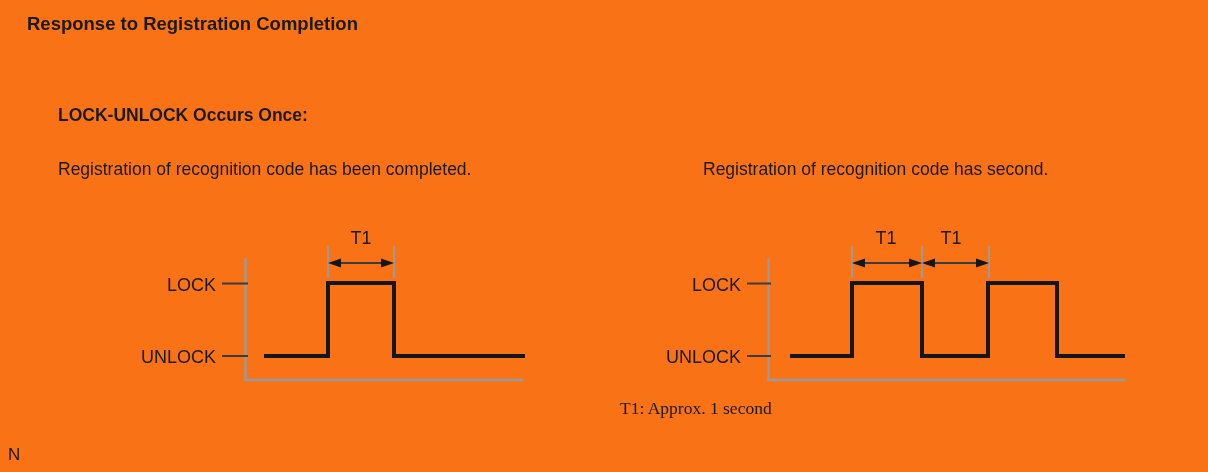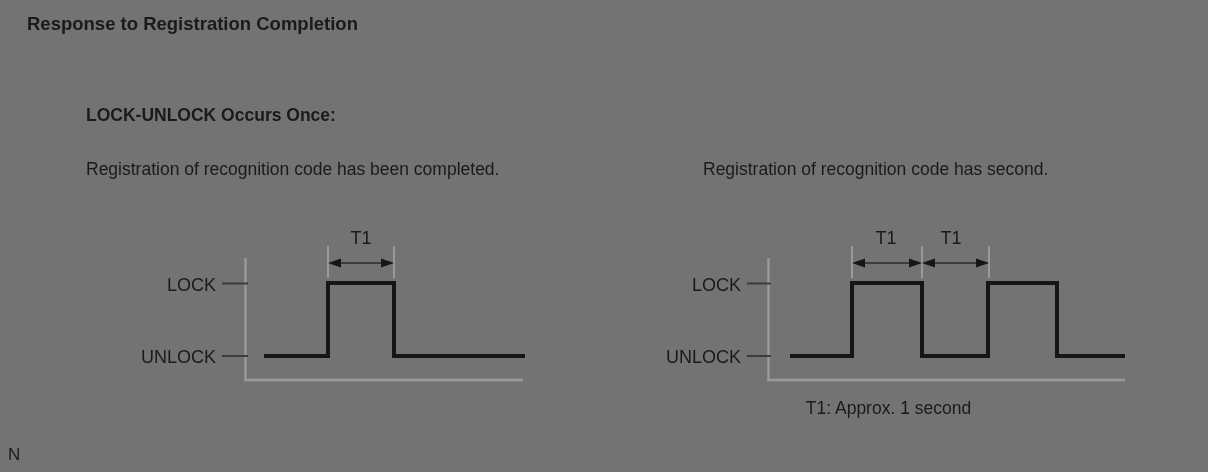--- a/index.html
+++ b/index.html
@@ -1,32 +1,32 @@
 <!DOCTYPE html>
 <html style="--text: #1a1a1a; --signal: #161616; --guide: #9a9a9a; --tick: #3c3c3c; --dim: #3c3c3c;"><head>
 <meta charset="utf-8">
 <style>
   html,body{margin:0;padding:0;background:#ffffff;}
   #page{
     position:relative;
     width:1208px;height:472px;
-    background:#737373;
+    background:#f97316;
     font-family:"Liberation Sans",sans-serif;
     color:var(--text,#1a1a1a);
     overflow:hidden;
   }
   .abs{position:absolute;white-space:nowrap;}
   .title{left:27px;top:13px;font-size:18.5px;font-weight:bold;}
   .heading{font-size:17.5px;font-weight:bold;}
   .desc{font-size:17.5px;text-align:right;}
-  .h-once,.d-once{left:58px;margin-left:28px;}
+  .h-once,.d-once{left:58px;}
   .h-twice,.d-twice{left:703px;}
   .h-once,.h-twice{top:105px;}
   .d-once,.d-twice{top:159px;}
-  .note{left:620px;top:398px;width:537px;text-align:center;font-size:17.5px;}
+  .note{left:620px;top:398px;width:537px;text-align:left;font-size:17.5px;font-family:Liberation Serif, serif;}
   .footer-char{left:8px;top:445px;font-size:17px;}
   svg{position:absolute;overflow:visible;}
   .svg-once{left:100px;top:215px;}
   .svg-twice{left:620px;top:215px;}
   .guide{stroke:var(--guide,#9a9a9a);stroke-width:2.4;fill:none;}
   .tick{stroke:var(--tick,#3c3c3c);stroke-width:2;fill:none;}
   .wave{stroke:var(--signal,#161616);stroke-width:4;fill:none;stroke-linejoin:miter;}
   .ext{stroke:var(--guide,#9a9a9a);stroke-width:2;fill:none;}
   .dimline{stroke:var(--dim,#3c3c3c);stroke-width:1.8;fill:none;}
   .arrowhead{fill:var(--signal,#161616);stroke:none;}

